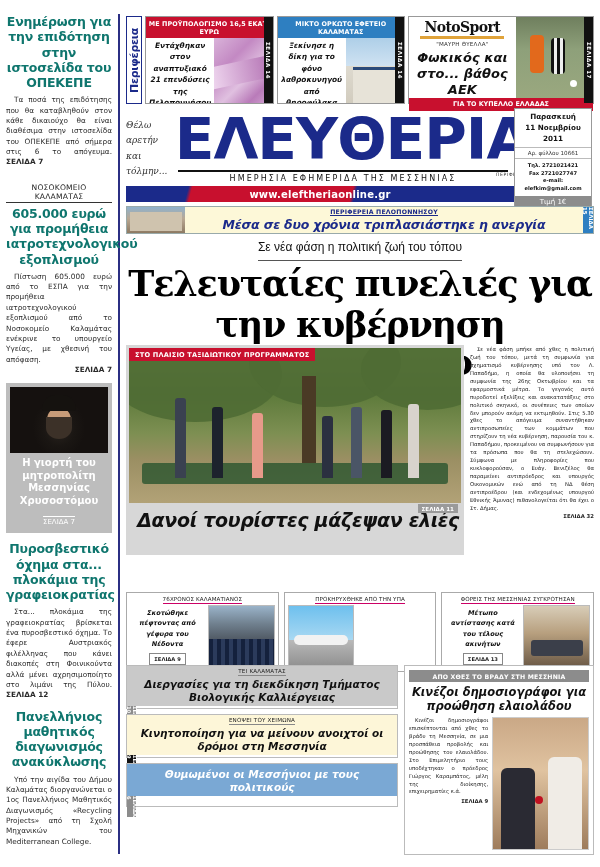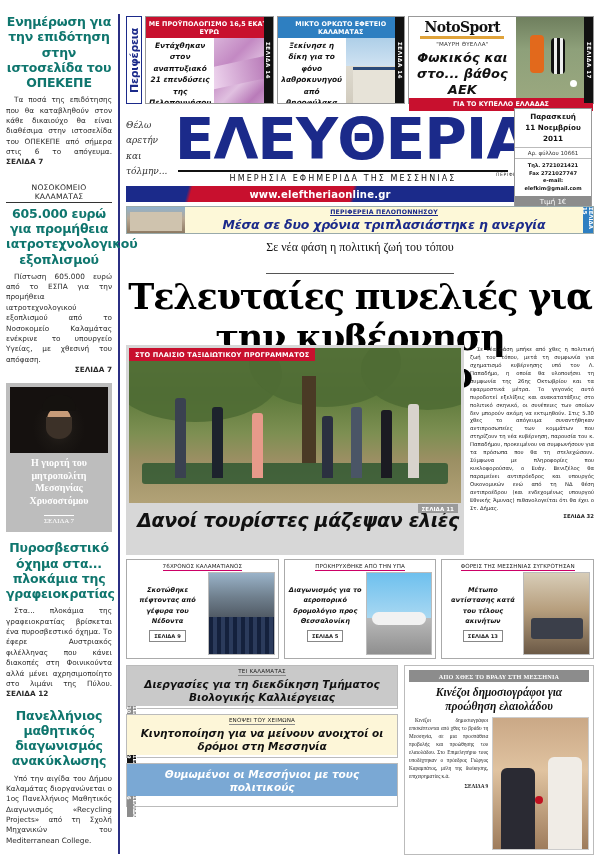--- a/index.html
+++ b/index.html
@@ -28,21 +28,21 @@
     padding-bottom: 1px;
   }
   .lc-kicker-wrap { text-align:center; }
   .lc-body {
     font-size: 7.3px; line-height: 1.42; color: #2a2a2a; text-align: justify;
     margin-top: 5px; text-indent: 8px;
   }
   .pageref { font-weight: bold; }
   .lc-sep { height: 8px; }
 
-  .lc-photo-box { margin-top: 8px; background: #bdbdbd; padding: 4px 4px 5px 4px; font-family: Liberation Serif, serif; }
+  .lc-photo-box { margin-top: 8px; background: #bdbdbd; padding: 4px 4px 5px 4px; }
   .lc-photo {
     height: 66px; width: 100%;
     background:
       radial-gradient(ellipse 26px 30px at 50% 62%, #2a241f 0%, #1a1613 60%, #15110f 100%),
       linear-gradient(180deg, #7d98b5 0%, #94a9bd 45%, #6d6258 100%);
     position: relative; overflow: hidden;
   }
   .lc-photo:after{
     content:""; position:absolute; left:50%; top:8px; transform:translateX(-50%);
     width:34px; height:16px; border-radius: 16px 16px 3px 3px; background:#15120f;
@@ -157,23 +157,23 @@
   .sb-img { width:58px; background: linear-gradient(180deg,#8fb2cd 0%,#b9a893 45%,#8d7a63 100%); position:relative; overflow:hidden;}
   .sb-img:after{content:"";position:absolute;left:6%;top:20%;width:88%;height:72%;background:#cfc3ae;}
   .sb-body { flex:1; background:#fdf8d8; display:flex; flex-direction:column; align-items:center; justify-content:center; }
   .sb-kicker { font-size:6.2px; font-weight:bold; color:#1b2a8a; letter-spacing:.2px; border-bottom:1px solid #1b2a8a; padding-bottom:.5px;}
   .sb-head { font-size:12.5px; font-weight:bold; font-style:italic; color:#1b2a8a; margin-top:1px; letter-spacing:-0.2px;}
   .sb-side { width:10px; background:#2e7fc1; color:#fff; writing-mode:vertical-rl; font-size:5.4px; font-weight:bold; display:flex; align-items:center; justify-content:center;}
 
   
   .hl-wrap { position:absolute; left:126px; top:236px; width:468px; }
   .hl-kicker {
-    text-align:center; font-family:Liberation Serif, serif;
+    text-align:center; font-family:Liberation Sans, sans-serif;
     font-size:12px; color:#111; border-bottom:1px solid #555; display:inline-block;
-    padding-bottom:18px;
+    padding-bottom:6px;
   }
   .hl-kicker-wrap{ text-align:center; }
   .hl {
     font-family:"DejaVu Serif","Liberation Serif",serif; font-weight:bold;
     font-size:35px; line-height:1.07; text-align:center; color:#000; margin-top:4px;
     letter-spacing:-1.2px;
   }
 
   
   .main-row { position:absolute; left:126px; top:345px; width:468px; height:210px; display:flex; gap:6px; }
@@ -197,21 +197,21 @@
   }
   .mp-cap {
     text-align:right; font-size:19px; font-weight:bold; font-style:italic;
     color:#111; padding:6px 2px 2px 2px; letter-spacing:-0.3px;
   }
   .main-text { flex:1; font-size:5.3px; line-height:1.5; color:#222; text-align:justify; padding-top:1px;}
   .main-text .ti { text-indent:7px; display:block; }
   .main-text .ref { font-weight:bold; float:right; }
 
   
-  .panels { position:absolute; left:126px; top:559px; width:468px; height:100px; display:flex; gap:5px; }
+  .panels { position:absolute; left:126px; top:592px; width:468px; height:80px; display:flex; gap:5px; }
   .panel { flex:1; border:1px solid #aaa; background:#fff; padding:3px; display:flex; flex-direction:column;}
   .pn-kicker { font-size:5.6px; text-align:center; color:#222; letter-spacing:.1px; }
   .pn-kicker span { border-bottom:1px solid #c06; padding-bottom:.5px;}
   .pn-body { flex:1; display:flex; gap:3px; margin-top:3px; }
   .pn-text { flex:1; font-size:6.6px; font-style:italic; font-weight:bold; color:#111; line-height:1.6; display:flex; flex-direction:column; justify-content:center; align-items:center; text-align:center;}
   .pn-ref { font-size:5.2px; font-style:normal; font-weight:bold; border:1px solid #888; padding:1px 4px; margin-top:3px; color:#222;}
   .pn-img { width:46%; position:relative; overflow:hidden; border:1px solid #bbb;}
   .img-crowd{background:linear-gradient(180deg,#9ab3c9 0%,#6f7f8d 30%,#4a525c 60%,#7b7368 100%);}
   .img-crowd:after{content:"";position:absolute;left:0;bottom:0;width:100%;height:46%;background:repeating-linear-gradient(90deg,#14213d 0 4px,#2b3b5c 4px 8px);}
   .img-plane{background:linear-gradient(180deg,#6ec0ee 0%,#a8d8f2 55%,#b9b9b9 56%,#8f8f8f 100%);}
@@ -233,21 +233,21 @@
   .strip-body { flex:1; display:flex; flex-direction:column; align-items:center; justify-content:center; padding:2px 4px; }
   .strip-body.grey { background:#c9c9c9; }
   .strip-body.cream { background:#fdf6d8; }
   .strip-body.blue { background:#7aa8d4; }
   .strip-kicker{ font-size:5.6px; color:#222; letter-spacing:.2px; border-bottom:1px solid #888; padding-bottom:.5px; }
   .strip-head{ font-size:10.5px; font-weight:bold; font-style:italic; color:#111; text-align:center; line-height:1.25; margin-top:2px;}
   .strip-head.white{ color:#fff; }
   .strip-side{ width:9px; background:#111; color:#fff; writing-mode:vertical-rl; font-size:5.2px; font-weight:bold; display:flex; align-items:center; justify-content:center;}
   .strip-side.grey{ background:#8c8c8c;}
 
-  .br { flex:1; border:1px solid #bbb; background:#fff; padding:4px; display:flex; flex-direction:column;font-family:Liberation Serif, serif;}
+  .br { flex:1; border:1px solid #bbb; background:#fff; padding:4px; display:flex; flex-direction:column;}
   .br-kicker{ background:#8c8c8c; color:#fff; font-size:6.2px; font-weight:bold; text-align:center; padding:2.5px 2px; letter-spacing:.2px;}
   .br-head{ font-size:11.5px; font-weight:bold; font-style:italic; color:#111; text-align:center; line-height:1.22; margin-top:3px;}
   .br-body{ flex:1; display:flex; gap:4px; margin-top:4px;}
   .br-text{ width:44%; font-size:5.3px; line-height:1.5; color:#222; text-align:justify;}
   .br-text .ti{ text-indent:6px; display:block;}
   .br-text .ref{ font-weight:bold; display:block; text-align:right; margin-top:2px;}
   .br-img{ flex:1; position:relative; overflow:hidden; border:1px solid #ccc;
     background:linear-gradient(180deg,#caa886 0%,#e0c3a0 40%,#9e7c5c 100%);}
   .br-img:after{content:"";position:absolute;left:8%;bottom:0;width:36%;height:62%;background:#2a2a33;border-radius:6px 6px 0 0;}
   .br-img .w{position:absolute;right:6%;bottom:0;width:36%;height:70%;background:#f0ece6;border-radius:6px 6px 0 0;}
@@ -428,24 +428,20 @@
           <span>Σκοτώθηκε πέφτοντας από γέφυρα του Νέδοντα</span>
           <span class="pn-ref">ΣΕΛΙΔΑ 9</span>
         </div>
         <div class="pn-img img-crowd"></div>
       </div>
     </div>
 
     <div class="panel">
       <div class="pn-kicker"><span>ΠΡΟΚΗΡΥΧΘΗΚΕ ΑΠΟ ΤΗΝ ΥΠΑ</span></div>
       <div class="pn-body">
-        <div class="pn-text">
-          <span>Διαγωνισμός για το αεροπορικό δρομολόγιο προς Θεσσαλονίκη</span>
-          <span class="pn-ref">ΣΕΛΙΔΑ 5</span>
-        </div>
         <div class="pn-img img-plane"></div>
       </div>
     </div>
 
     <div class="panel">
       <div class="pn-kicker"><span>ΦΟΡΕΙΣ ΤΗΣ ΜΕΣΣΗΝΙΑΣ ΣΥΓΚΡΟΤΗΣΑΝ</span></div>
       <div class="pn-body">
         <div class="pn-text">
           <span>Μέτωπο αντίστασης κατά του τέλους ακινήτων</span>
           <span class="pn-ref">ΣΕΛΙΔΑ 13</span>

